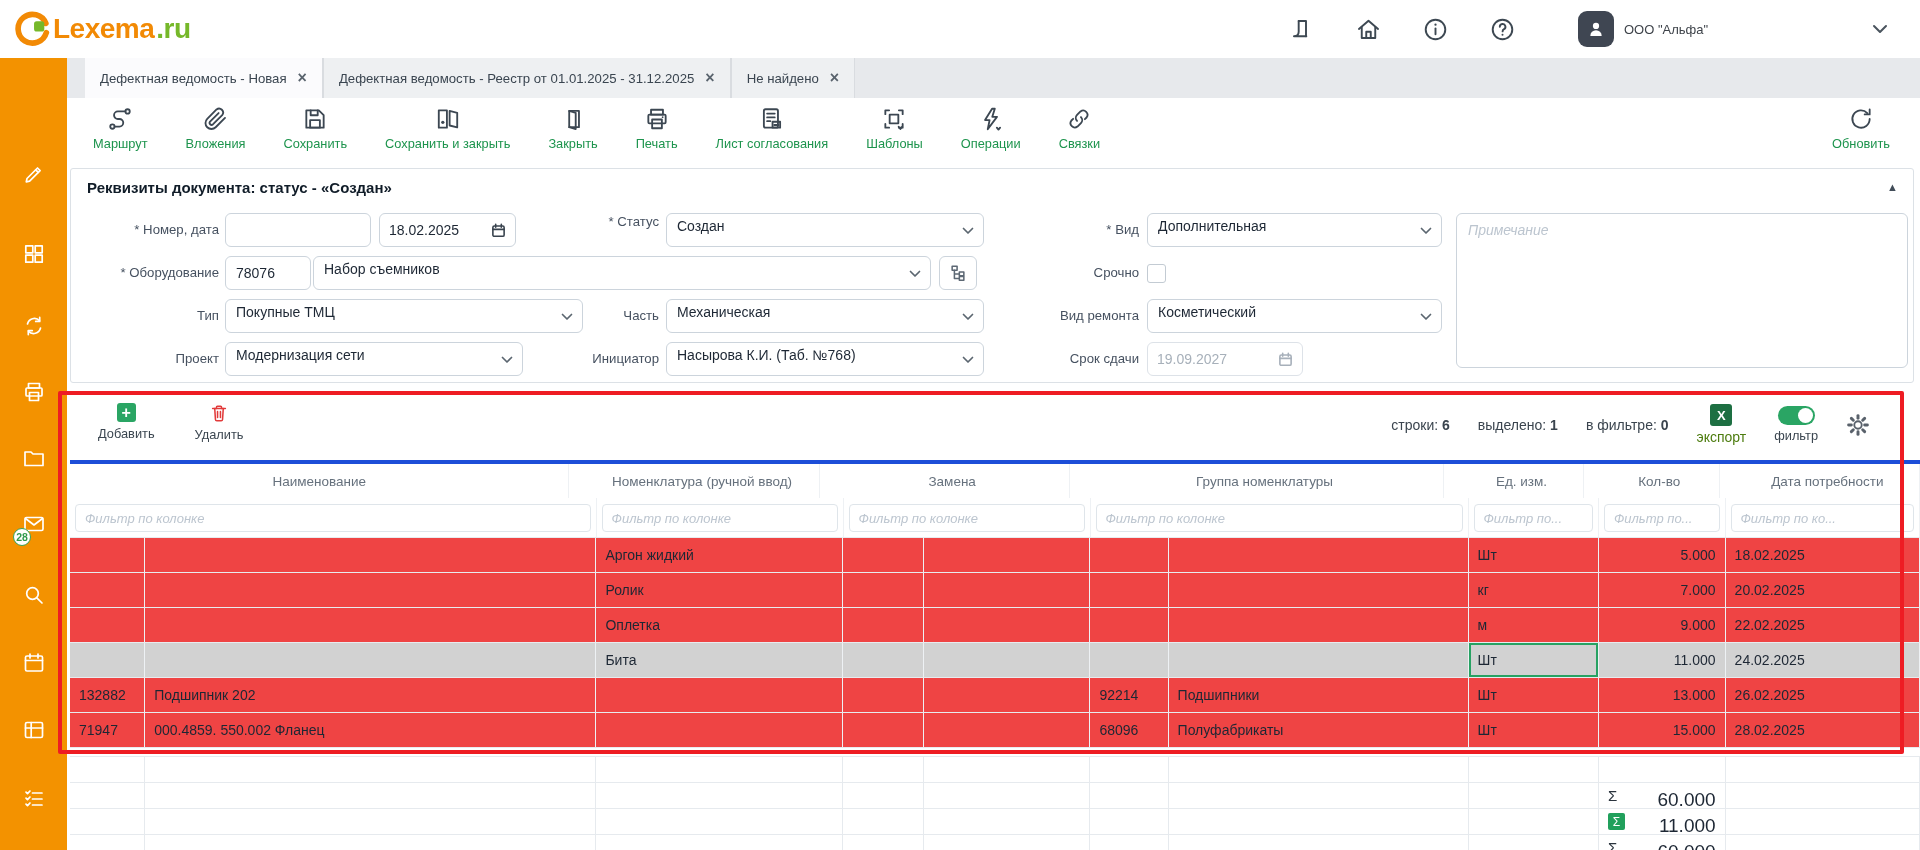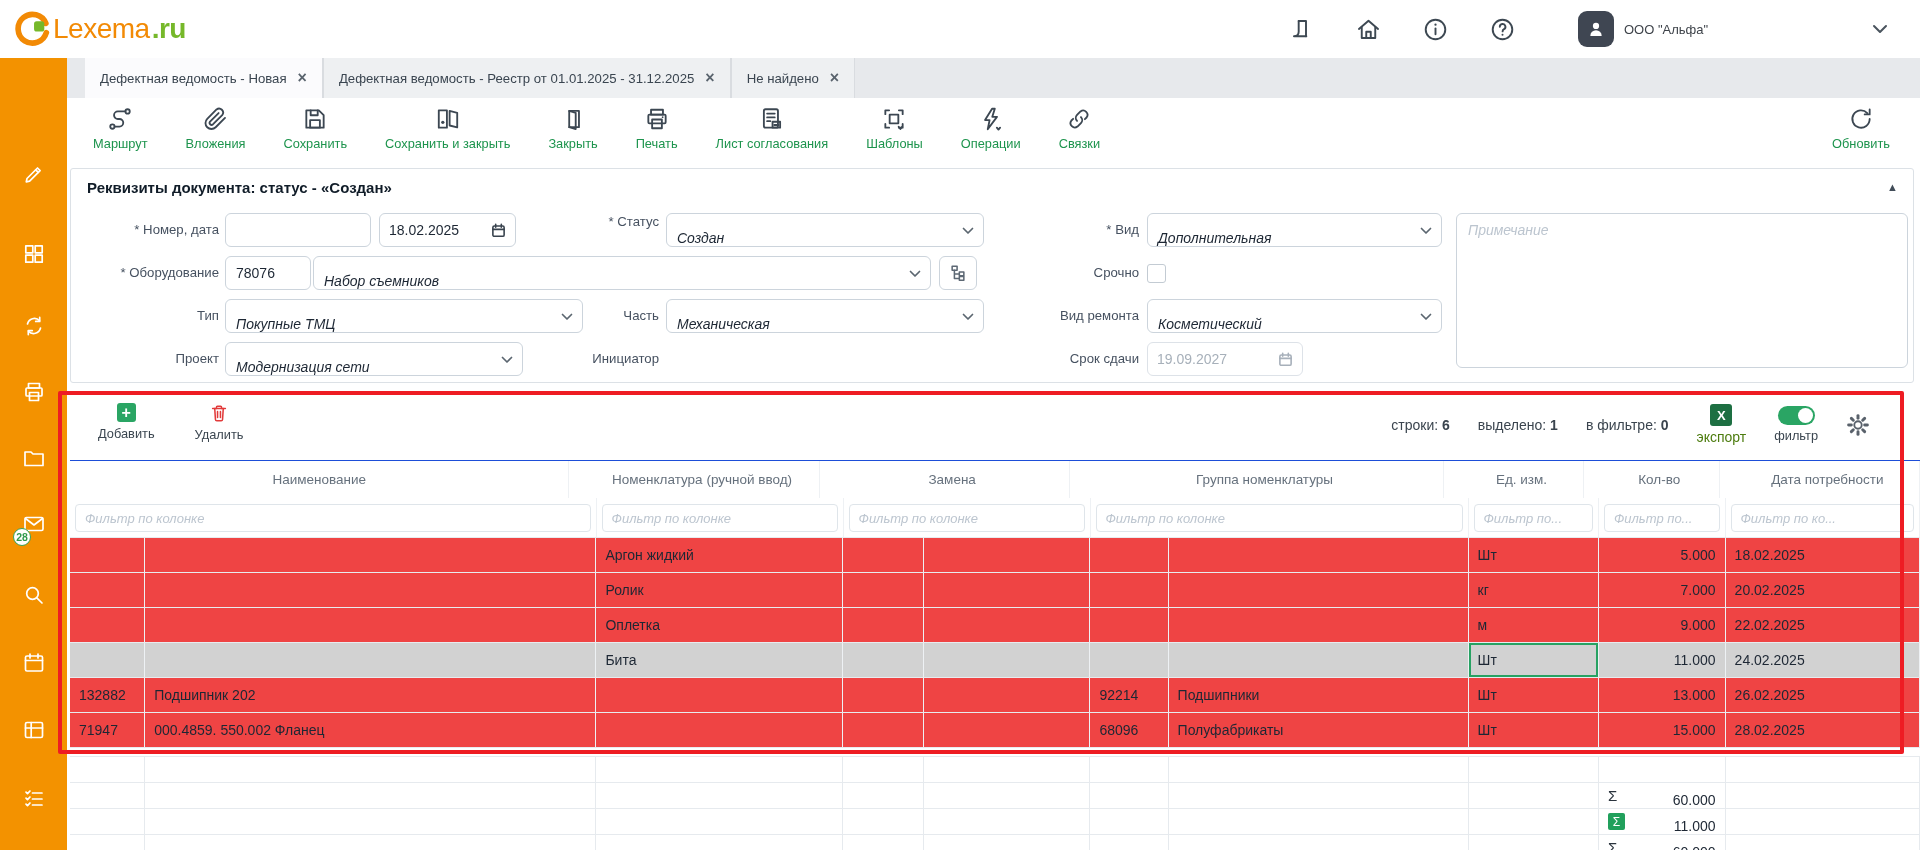--- a/index.html
+++ b/index.html
@@ -6,21 +6,21 @@
   html,body { width:1920px; height:850px; overflow:hidden; }
   body { font-family: "Liberation Sans", "DejaVu Sans", sans-serif; background:#fff; }
   #app { position:relative; width:1920px; height:850px; overflow:hidden; background:#fff; }
   svg { display:block; }
   .st { stroke:currentColor; fill:none; stroke-width:1.7; stroke-linecap:round; stroke-linejoin:round; }
 
   
   #topbar { position:absolute; left:0; top:0; width:1920px; height:58px; background:#fff; }
   #logo { position:absolute; left:14px; top:10px; display:flex; align-items:center; gap:2px; cursor:pointer; }
   #logo .mark { width:37px; height:37px; }
-  #logo .lg-main { font-size:28px; font-weight:400; color:#f28a05; letter-spacing:-0.5px; }
+  #logo .lg-main { font-size:28px; font-weight:700; color:#f28a05; letter-spacing:-0.5px; }
   #logo .lg-suffix { font-size:28px; font-weight:700; color:#76b82a; letter-spacing:-0.5px; }
   #top-actions { position:absolute; left:1288px; top:0; height:58px; display:flex; align-items:center; gap:40px; color:#3d4852; }
   .top-ico { width:27px; height:27px; cursor:pointer; }
   #account { position:absolute; left:1578px; top:0; height:58px; display:flex; align-items:center; gap:10px; }
   #avatar { width:36px; height:36px; background:#3f4652; border-radius:9px; display:flex; align-items:center; justify-content:center; cursor:pointer; }
   #company-name { font-size:13px; color:#3e434a; }
   #top-chevron { position:absolute; left:1872px; top:24px; color:#4a545e; cursor:pointer; }
 
   
   #sidebar { position:absolute; left:0; top:58px; width:67px; height:792px; background:#f39200; }
@@ -44,21 +44,21 @@
   .tbtn .ticon { width:26px; height:26px; color:#3c4752; }
   .tbtn .tlabel { font-size:12.8px; color:#1d944d; white-space:nowrap; }
   #refresh-slot { position:absolute; right:30px; top:8px; }
 
   
   #reqpanel { position:absolute; left:70px; top:168px; width:1844px; height:215px; border:1px solid #dce1e6; border-radius:3px; background:#fff; }
   #req-title { position:absolute; left:16px; top:10px; font-size:15px; font-weight:700; color:#101c28; }
   #req-collapse { position:absolute; right:15px; top:12px; font-size:11px; color:#414c58; cursor:pointer; }
   .flabel { position:absolute; font-size:13.2px; color:#465160; line-height:34px; text-align:right; white-space:nowrap; }
   .fctrl { position:absolute; height:34px; border:1px solid #ccd4dc; border-radius:6px; background:#fff; font-size:14px; color:#1d2734; }
-  .fselect { display:flex; align-items:flex-end; padding:15px 28px 0 10px; cursor:pointer; white-space:nowrap; overflow:hidden;font-style:italic; }
+  .fselect { display:flex; align-items:flex-start; padding:4px 28px 0 10px; cursor:pointer; white-space:nowrap; overflow:hidden; }
   .fselect .chev { position:absolute; right:9px; top:13px; color:#5b6670; }
   input.fctrl { padding:0 10px; font-family:inherit; }
   .fdate { display:flex; align-items:center; justify-content:space-between; padding:0 9px; cursor:pointer; }
   .fdate .cal { color:#39434e; }
   .fdate.disabled { color:#a7b0ba; border-color:#dde2e8; }
   .fdate.disabled .cal { color:#a7b0ba; }
   #note-area { position:absolute; left:1385px; top:44px; width:452px; height:155px; resize:none; border:1px solid #ccd4dc;
                border-radius:6px; padding:8px 11px; font-family:inherit; font-size:14px; font-style:italic; color:#333; }
   textarea::placeholder, input::placeholder { color:#bcc5cf; font-style:italic; }
   .treebtn { position:absolute; width:38px; height:34px; border:1px solid #ccd4dc; border-radius:6px; background:#fff;
@@ -80,21 +80,21 @@
   .xlbtn { width:22px; height:22px; background:#1d6f42; border-radius:3px; color:#fff; font-size:13px; font-weight:700;
            display:flex; align-items:center; justify-content:center; }
   .xl-label { font-size:14px; color:#4d7c0f; }
   .tg-label { font-size:12.8px; color:#3b4650; }
   .toggle { position:relative; width:37px; height:19px; background:#2aa564; border-radius:10px; }
   .toggle .knob { position:absolute; right:2px; top:2px; width:15px; height:15px; background:#fff; border-radius:50%; }
   #gear-btn { color:#59616b; cursor:pointer; }
 
   
   #grid-table { position:absolute; left:70px; top:460px; width:1850px; height:290px; overflow:hidden; background:#fff; }
-  .ghead-row { display:flex; height:38px; border-top:1px solid #1d4ed8;gap:16px; }
+  .ghead-row { display:flex; height:38px; border-top:4px solid #1d4ed8;gap:16px; }
   .ghead-cell { display:flex; align-items:center; justify-content:center; font-size:13.5px; color:#66717d;
                 border-right:1px solid #eef1f4; white-space:nowrap; overflow:hidden; cursor:pointer; }
   .gfilter-row { display:flex; height:40px; border-bottom:1px solid #e8ebef; }
   .gfilter-cell { padding:6px 5px; border-right:1px solid #eef1f4; }
   .gfilter { width:100%; height:28px; border:1px solid #dfe5ea; border-radius:4px; font-family:inherit;
              font-style:italic; font-size:13px; color:#333; padding:0 9px; }
   .grow { display:flex; height:35px; border-bottom:1px solid #e8ebef; background:#ef4444; cursor:pointer; }
   .grow.selected { background:#d2d2d2; }
   .gcell { display:flex; align-items:center; padding:0 9px; font-size:14px; color:#1d2734;
            border-right:1px solid #eef1f4; white-space:nowrap; overflow:hidden; }
@@ -102,21 +102,21 @@
   .gcell.focused { box-shadow:inset 0 0 0 2px #28a263; }
 
   
   #grid-footer { position:absolute; left:70px; top:756px; width:1850px; height:94px; overflow:hidden; background:#fff; border-top:1px solid #e6eaee; }
   .trow { display:flex; height:26px; border-bottom:1px solid #e6eaee; }
   .tcell { display:flex; align-items:center; padding:0 9px; border-right:1px solid #e6eaee; font-size:13.5px; color:#1d2734; }
   .tcell.qty { justify-content:space-between; }
   .sig-plain { font-size:15px; color:#2a333d; }
   .sigbox { width:17px; height:17px; background:#21a05c; border-radius:2px; color:#fff; font-size:12px;
             display:flex; align-items:center; justify-content:center; }
-  .tval { font-size:14px; color:#1d2734;margin-top:8px; }
+  .tval { font-size:19px; color:#1d2734;margin-top:8px; }
 
   
   #red-annotation { position:absolute; left:58px; top:391px; width:1846px; height:363px;
                     border:4px solid #ee1c23; border-radius:2px; pointer-events:none; z-index:40; }
 </style>
 </head>
 <body>
 
 <div id="app">
 
@@ -457,20 +457,28 @@
     <label class="flabel" style="left:0;top:173px;width:148px">Проект</label>
     <div class="fctrl fselect" style="left:154px;top:173px;width:298px">
       <span>Модернизация сети</span>
       <span class="chev">
           <svg width="12" height="8" viewBox="0 0 12 8">
             <path class="st" d="M1.5 1.5 L6 6 L10.5 1.5"></path>
           </svg>
         </span>
     </div>
     <label class="flabel" style="left:440px;top:173px;width:148px">Инициатор</label>
+    <div class="fctrl fselect" style="left:595px;top:173px;width:318px">
+      <span>Насырова К.И. (Таб. №768)</span>
+      <span class="chev">
+          <svg width="12" height="8" viewBox="0 0 12 8">
+            <path class="st" d="M1.5 1.5 L6 6 L10.5 1.5"></path>
+          </svg>
+        </span>
+    </div>
     <label class="flabel" style="left:920px;top:173px;width:148px">Срок сдачи</label>
     <div class="fctrl fdate disabled" style="left:1076px;top:173px;width:156px">
       <span>19.09.2027</span>
       <svg class="cal" width="15" height="15" viewBox="0 0 16 16">
           <rect class="st" x="2" y="3.2" width="12" height="11" rx="1.5"></rect>
           <path class="st" d="M2 6.8 h12 M5 1.3 v3.2 M11 1.3 v3.2"></path>
         </svg>
     </div>
   </section>
 

